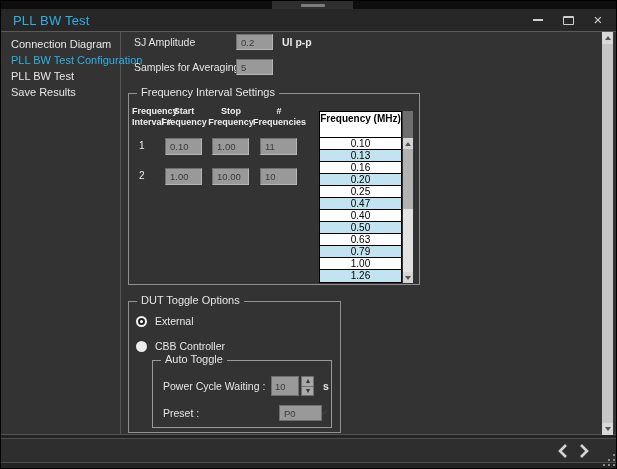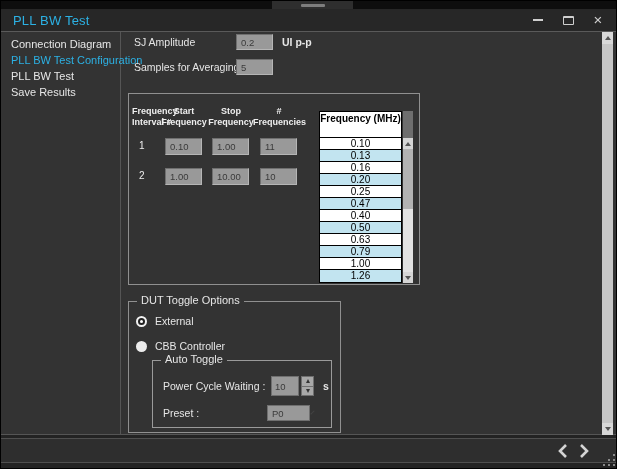--- a/index.html
+++ b/index.html
@@ -126,20 +126,21 @@
     <div class="content">
 
       <span class="lbl" style="left:12px; top:2px;">SJ Amplitude</span>
       <input class="tin" style="left: 114px; top: 2px;" readonly="" value="0.2">
       <span class="lbl unit" style="left:160px; top:2px;">UI p-p</span>
 
       <span class="lbl" style="left:12px; top:27px;">Samples for Averaging</span>
       <input class="tin" style="left: 114px; top: 27px;" readonly="" value="5">
 
       <div class="group" style="left:6px; top:61px; width:292px; height:192px;">
+        <span class="group-title">Frequency Interval Settings</span>
 
         <div class="col-hdr" style="left:3px; width:52px; text-align:left;">Frequency Interval #</div>
         <div class="col-hdr" style="left:31px; width:48px;">Start Frequency</div>
         <div class="col-hdr" style="left:78px; width:48px;">Stop Frequency</div>
         <div class="col-hdr" style="left:124px; width:52px;"># Frequencies</div>
 
         <div>
             <div class="int-row" style="top: 44px;">
               <span class="int-num">1</span>
               <input class="tin int-in" readonly="" value="0.10" style="left: 36px;">
@@ -212,21 +213,21 @@
                   <span class="tri-up"></span>
                 </div>
               <div class="spin-btn">
                   <span class="tri-down"></span>
                 </div>
             </div>
           </div>
           <span class="lbl unit" style="left:170px; top:17px;">s</span>
 
           <span class="lbl" style="left:10px; top:44px;">Preset :</span>
-          <div class="dropdown" style="left:114px; top:44px;gap:28px;">
+          <div class="dropdown" style="left:126px; top:44px;gap:28px;">
             <span class="dd-val">P0</span>
             <span class="dd-chev"></span>
           </div>
         </div>
       </div>
 
     </div>
   </div>
 
   <div class="main-sb">

